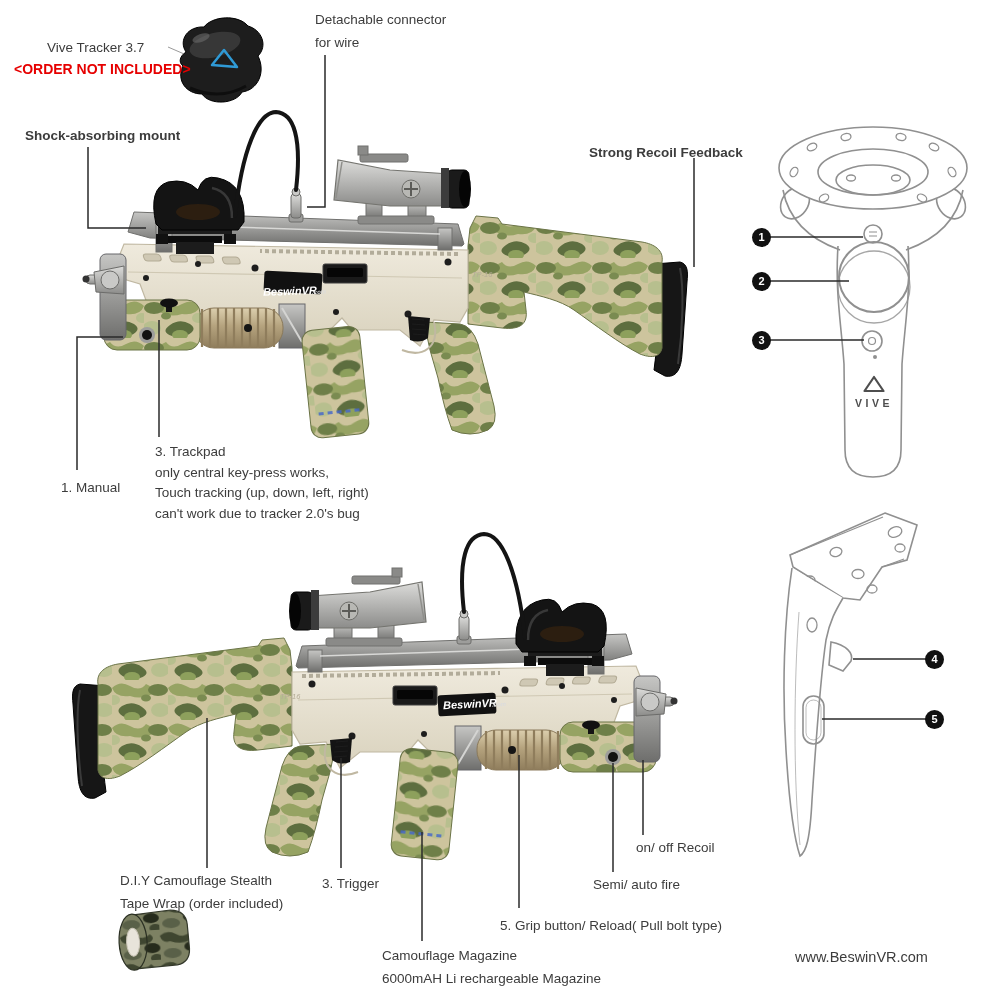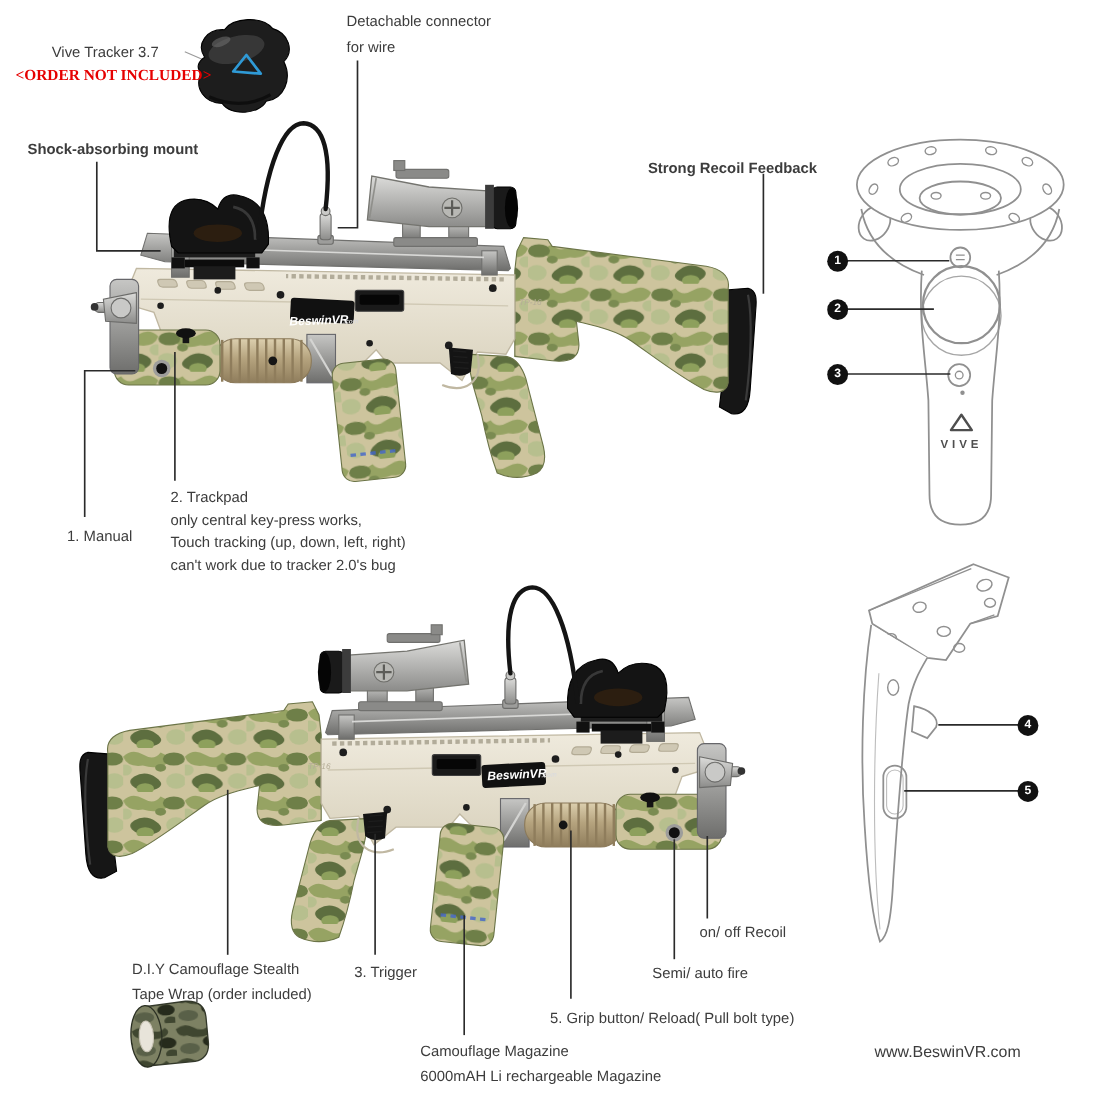--- a/index.html
+++ b/index.html
@@ -1,20 +1,20 @@
 <!DOCTYPE html>
 <html><head>
 <meta charset="utf-8">
 <style>
   html,body{margin:0;padding:0;background:#ffffff;}
   #canvas{position:relative;width:1000px;height:1000px;background:#ffffff;overflow:hidden;
           font-family:"Liberation Sans", sans-serif;}
   #art{position:absolute;left:0;top:0;}
   .lbl{position:absolute;color:#3c3c3c;font-size:13.5px;line-height:23px;white-space:nowrap;}
-  .lbl-red{color:#e60000;font-weight:bold;font-size:14px;font-family:Liberation Serif, serif;}
+  .lbl-red{color:#e60000;font-weight:bold;font-size:14px;}
   .lbl-site{font-size:14.5px;color:#3c3c3c;}
   .multi div{white-space:nowrap;}
   .tight div{line-height:20.5px;}
   .badge{position:absolute;width:19px;height:19px;border-radius:50%;background:#111;
          color:#fff;font-size:11px;font-weight:bold;text-align:center;line-height:19px;}
 </style>
 </head>
 <body>
 
 <div id="canvas">
@@ -297,21 +297,21 @@
   <div>for wire</div>
 </div>
 
 <div class="lbl" style="left:25px;top:124px;font-weight:bold;">Shock-absorbing mount</div>
 
 <div class="lbl" style="left:589px;top:141px;font-weight:bold;">Strong Recoil Feedback</div>
 
 <div class="lbl" style="left:61px;top:476px;">1. Manual</div>
 
 <div class="lbl multi tight" style="left:155px;top:442px;">
-  <div>2. Trackpad</div>
+  <div>3. Trackpad</div>
   <div>only central key-press works,</div>
   <div>Touch tracking (up, down, left, right)</div>
   <div>can't work due to tracker 2.0's bug</div>
 </div>
 
 <div class="lbl multi" style="left:120px;top:869px;">
   <div>D.I.Y Camouflage Stealth</div>
   <div>Tape Wrap (order included)</div>
 </div>
 

